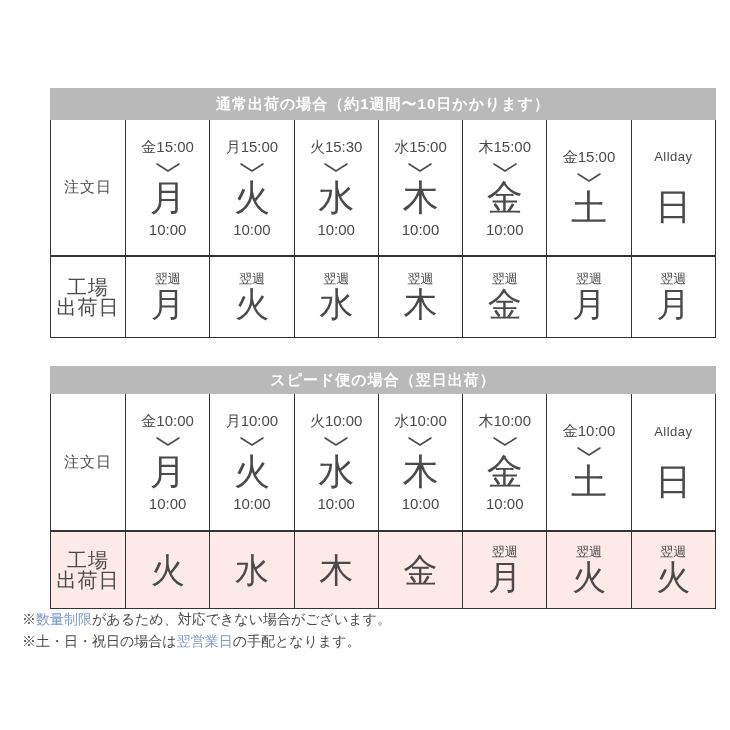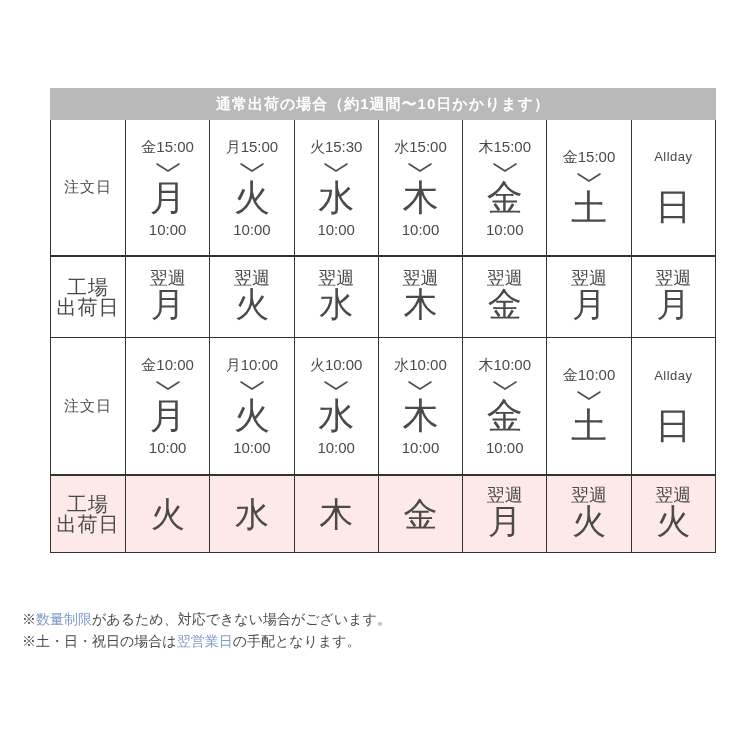--- a/index.html
+++ b/index.html
@@ -57,21 +57,21 @@
     flex-direction: column;
     align-items: center;
     justify-content: center;
   }
   .sm { font-size: 15px; line-height: 17px; }
   .sm.allday { font-size: 13px; letter-spacing: 0.5px; }
   .chev { line-height: 0; margin: 7px 0 5px; }
   .big { font-size: 36px; line-height: 40px; font-weight: normal; }
   .big.allday-day { margin-top: 22px; }
   .time { margin-top: 3px; text-align: center; }
-  .note { font-size: 18px; line-height: 15px; }
+  .note { font-size: 13px; line-height: 15px; }
   .big2 { font-size: 34px; line-height: 37px; }
   .footnotes {
     position: absolute;
     left: 22px;
     top: 608px;
     font-size: 14px;
     line-height: 22px;
     color: #4a4a4a;
   }
   .footnotes p { margin: 0; }
@@ -210,20 +210,23 @@
       <td>
             <div class="stack">
         <span class="note">翌週</span>
         <span class="big2">月</span>
       </div>
           </td>
     </tr>
   </tbody>
     </table>
 
+  <div class="bar second">
+    <span>スピード便の場合（翌日出荷）</span>
+  </div>
 
   <table class="sched t2">
     <colgroup>
         <col class="c-label">
         <col>
         <col>
         <col>
         <col>
         <col>
         <col>

